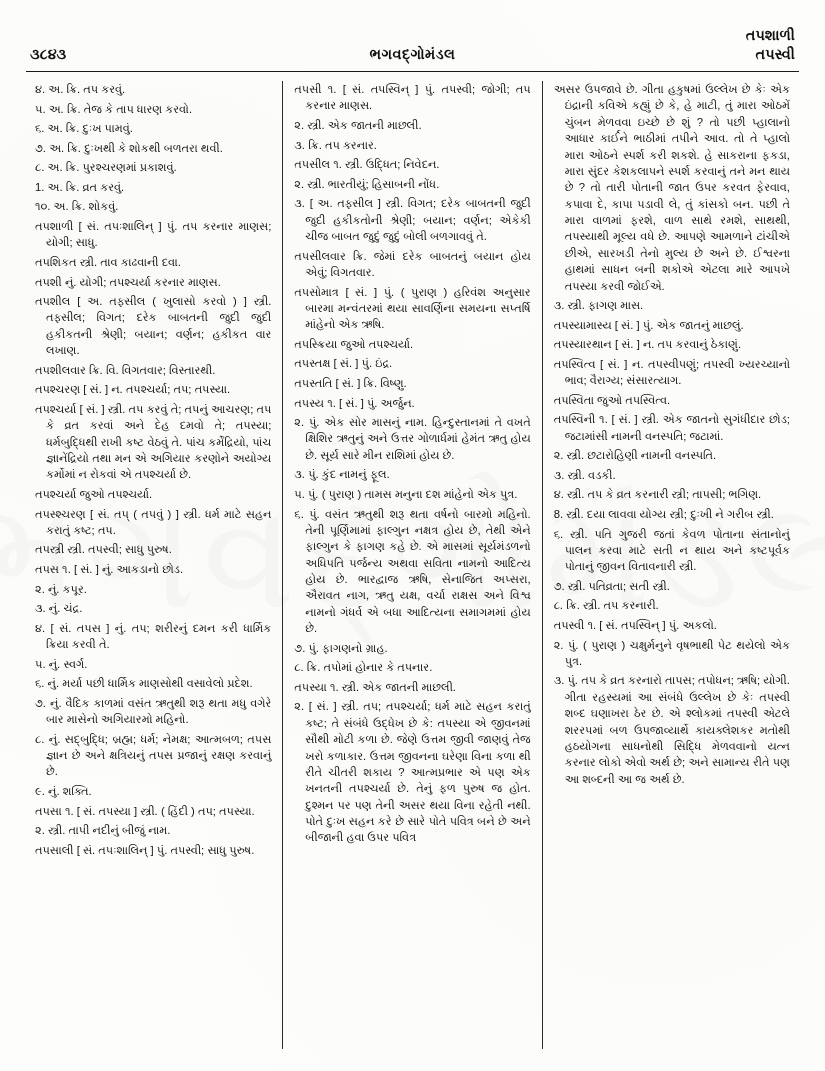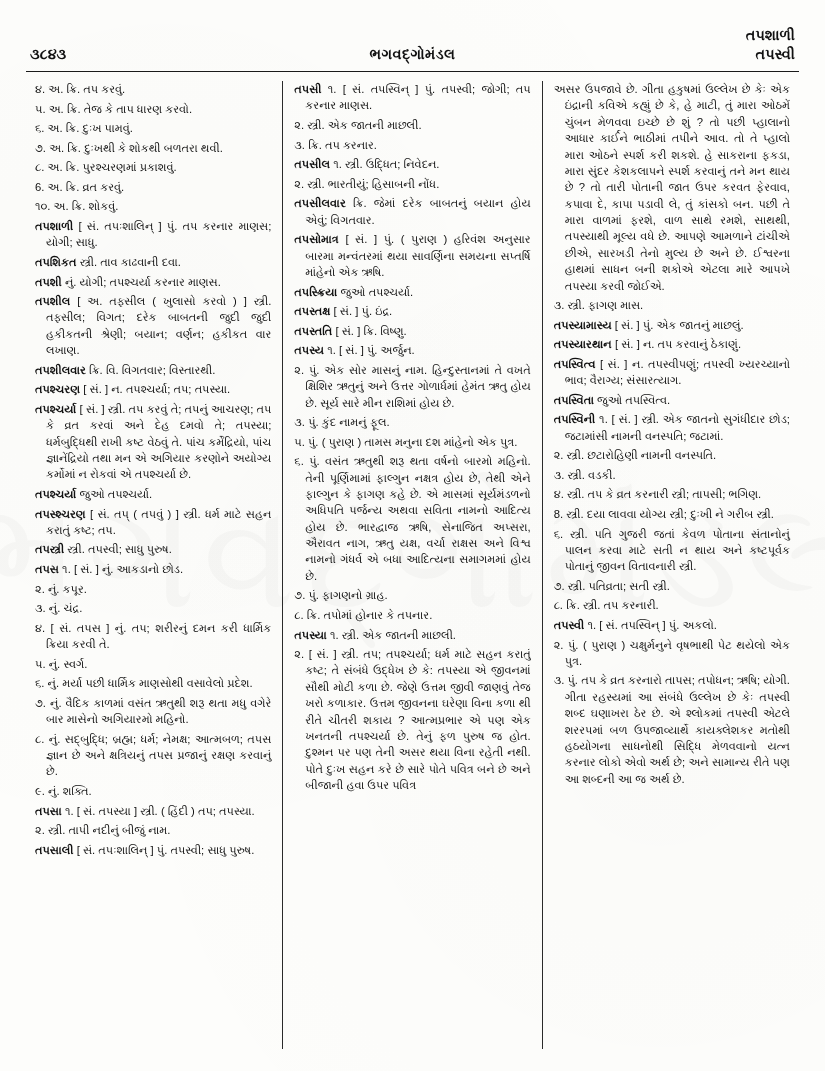--- a/index.html
+++ b/index.html
@@ -91,21 +91,21 @@
   }
   .col + .col {
     border-left: 1.1px solid #2a2a2a;
   }
   .entry {
     margin: 0 0 3.2px 0;
     text-indent: -11px;
     padding-left: 11px;
   }
   .hw {
-    font-weight: bold;
+    font-weight: normal;
   }
 </style>
 </head>
 <body>
 
 <div class="page">
   <div class="watermark">ભગવદ્ગોમંડલ</div>
 
   <div class="header">
     <div class="folio">૩૮૪૩</div>
@@ -118,21 +118,21 @@
 
   <hr class="rule">
 
   <div class="columns">
     <div class="col">
         <p class="entry">૪. અ. ક્રિ. તપ કરવું.</p>
         <p class="entry">૫. અ. ક્રિ. તેજ કે તાપ ધારણ કરવો.</p>
         <p class="entry">૬. અ. ક્રિ. દુઃખ પામવું.</p>
         <p class="entry">૭. અ. ક્રિ. દુઃખથી કે શોકથી બળતરા થવી.</p>
         <p class="entry">૮. અ. ક્રિ. પુરશ્ચરણમાં પ્રકાશવું.</p>
-        <p class="entry">6. અ. ક્રિ. વ્રત કરવું.</p>
+        <p class="entry">1. અ. ક્રિ. વ્રત કરવું.</p>
         <p class="entry">૧૦. અ. ક્રિ. શોકવું.</p>
         <p class="entry"><span class="hw">તપશાળી</span> [ સં. તપઃશાલિન્ ] પું. તપ કરનાર માણસ; યોગી; સાધુ.</p>
         <p class="entry"><span class="hw">તપશિકત</span> સ્ત્રી. તાવ કાઢવાની દવા.</p>
         <p class="entry"><span class="hw">તપશી</span> નું. યોગી; તપશ્ચર્યા કરનાર માણસ.</p>
         <p class="entry"><span class="hw">તપશીલ</span> [ અ. તફ્સીલ ( ખુલાસો કરવો ) ] સ્ત્રી. તફ્સીલ; વિગત; દરેક બાબતની જુદી જુદી હકીકતની શ્રેણી; બયાન; વર્ણન; હકીકત વાર લખાણ.</p>
         <p class="entry"><span class="hw">તપશીલવાર</span> ક્રિ. વિ. વિગતવાર; વિસ્તારથી.</p>
         <p class="entry"><span class="hw">તપશ્ચરણ</span> [ સં. ] ન. તપશ્ચર્યા; તપ; તપસ્યા.</p>
         <p class="entry"><span class="hw">તપશ્ચર્યા</span> [ સં. ] સ્ત્રી. તપ કરવું તે; તપનું આચરણ; તપ કે વ્રત કરવાં અને દેહ દમવો તે; તપસ્યા; ધર્મબુદ્ધિથી રાખી કષ્ટ વેઠવું તે. પાંચ કર્મેંદ્રિયો, પાંચ જ્ઞાનેંદ્રિયો તથા મન એ અગિયાર કરણોને અયોગ્ય કર્મોમાં ન રોકવાં એ તપશ્ચર્યા છે.</p>
         <p class="entry"><span class="hw">તપશ્ચર્યા</span> જુઓ તપશ્ચર્યા.</p>
         <p class="entry"><span class="hw">તપસ્શ્ચરણ</span> [ સં. તપ્ ( તપવું ) ] સ્ત્રી. ધર્મ માટે સહન કરાતું કષ્ટ; તપ.</p>
@@ -149,20 +149,21 @@
         <p class="entry"><span class="hw">તપસા</span> ૧. [ સં. તપસ્યા ] સ્ત્રી. ( હિંદી ) તપ; તપસ્યા.</p>
         <p class="entry">૨. સ્ત્રી. તાપી નદીનું બીજું નામ.</p>
         <p class="entry"><span class="hw">તપસાલી</span> [ સં. તપઃશાલિન્ ] પું. તપસ્વી; સાધુ પુરુષ.</p>
       </div>
     <div class="col">
         <p class="entry"><span class="hw">તપસી</span> ૧. [ સં. તપસ્વિન્ ] પું. તપસ્વી; જોગી; તપ કરનાર માણસ.</p>
         <p class="entry">૨. સ્ત્રી. એક જાતની માછલી.</p>
         <p class="entry">૩. ક્રિ. તપ કરનાર.</p>
         <p class="entry"><span class="hw">તપસીલ</span> ૧. સ્ત્રી. ઉદ્ધિત; નિવેદન.</p>
         <p class="entry">૨. સ્ત્રી. ભારતીયું; હિસાબની નોંધ.</p>
+        <p class="entry">૩. [ અ. તફ્સીલ ] સ્ત્રી. વિગત; દરેક બાબતની જુદી જુદી હકીકતોની શ્રેણી; બયાન; વર્ણન; એકેકી ચીજ બાબત જુદું જુદું બોલી બળગાવવું તે.</p>
         <p class="entry"><span class="hw">તપસીલવાર</span> ક્રિ. જેમાં દરેક બાબતનું બયાન હોય એવું; વિગતવાર.</p>
         <p class="entry"><span class="hw">તપસોમાત્ર</span> [ સં. ] પું. ( પુરાણ ) હરિવંશ અનુસાર બારમા મન્વંતરમાં થયા સાવર્ણિના સમયના સપ્તર્ષિ માંહેનો એક ઋષિ.</p>
         <p class="entry"><span class="hw">તપસ્ક્રિયા</span> જુઓ તપશ્ચર્યા.</p>
         <p class="entry"><span class="hw">તપસ્તક્ષ</span> [ સં. ] પું. ઇંદ્ર.</p>
         <p class="entry"><span class="hw">તપસ્તતિ</span> [ સં. ] ક્રિ. વિષ્ણુ.</p>
         <p class="entry"><span class="hw">તપસ્ય</span> ૧. [ સં. ] પું. અર્જુન.</p>
         <p class="entry">૨. પું. એક સોર માસનું નામ. હિન્દુસ્તાનમાં તે વખતે ક્ષિશિર ઋતુનું અને ઉત્તર ગોળાર્ધમાં હેમંત ઋતુ હોય છે. સૂર્ય સારે મીન રાશિમાં હોય છે.</p>
         <p class="entry">૩. પું. કુંદ નામનું ફૂલ.</p>
         <p class="entry">૫. પું. ( પુરાણ ) તામસ મનુના દશ માંહેનો એક પુત્ર.</p>
         <p class="entry">૬. પું. વસંત ઋતુથી શરૂ થતા વર્ષનો બારમો મહિનો. તેની પૂર્ણિમામાં ફાલ્ગુન નક્ષત્ર હોય છે, તેથી એને ફાલ્ગુન કે ફાગણ કહે છે. એ માસમાં સૂર્યમંડળનો અધિપતિ પર્જન્ય અથવા સવિતા નામનો આદિત્ય હોય છે. ભારદ્વાજ ઋષિ, સેનાજિત અપ્સરા, ઐરાવત નાગ, ઋતુ યક્ષ, વર્ચા રાક્ષસ અને વિશ્વ નામનો ગંધર્વ એ બધા આદિત્યના સમાગમમાં હોય છે.</p>

